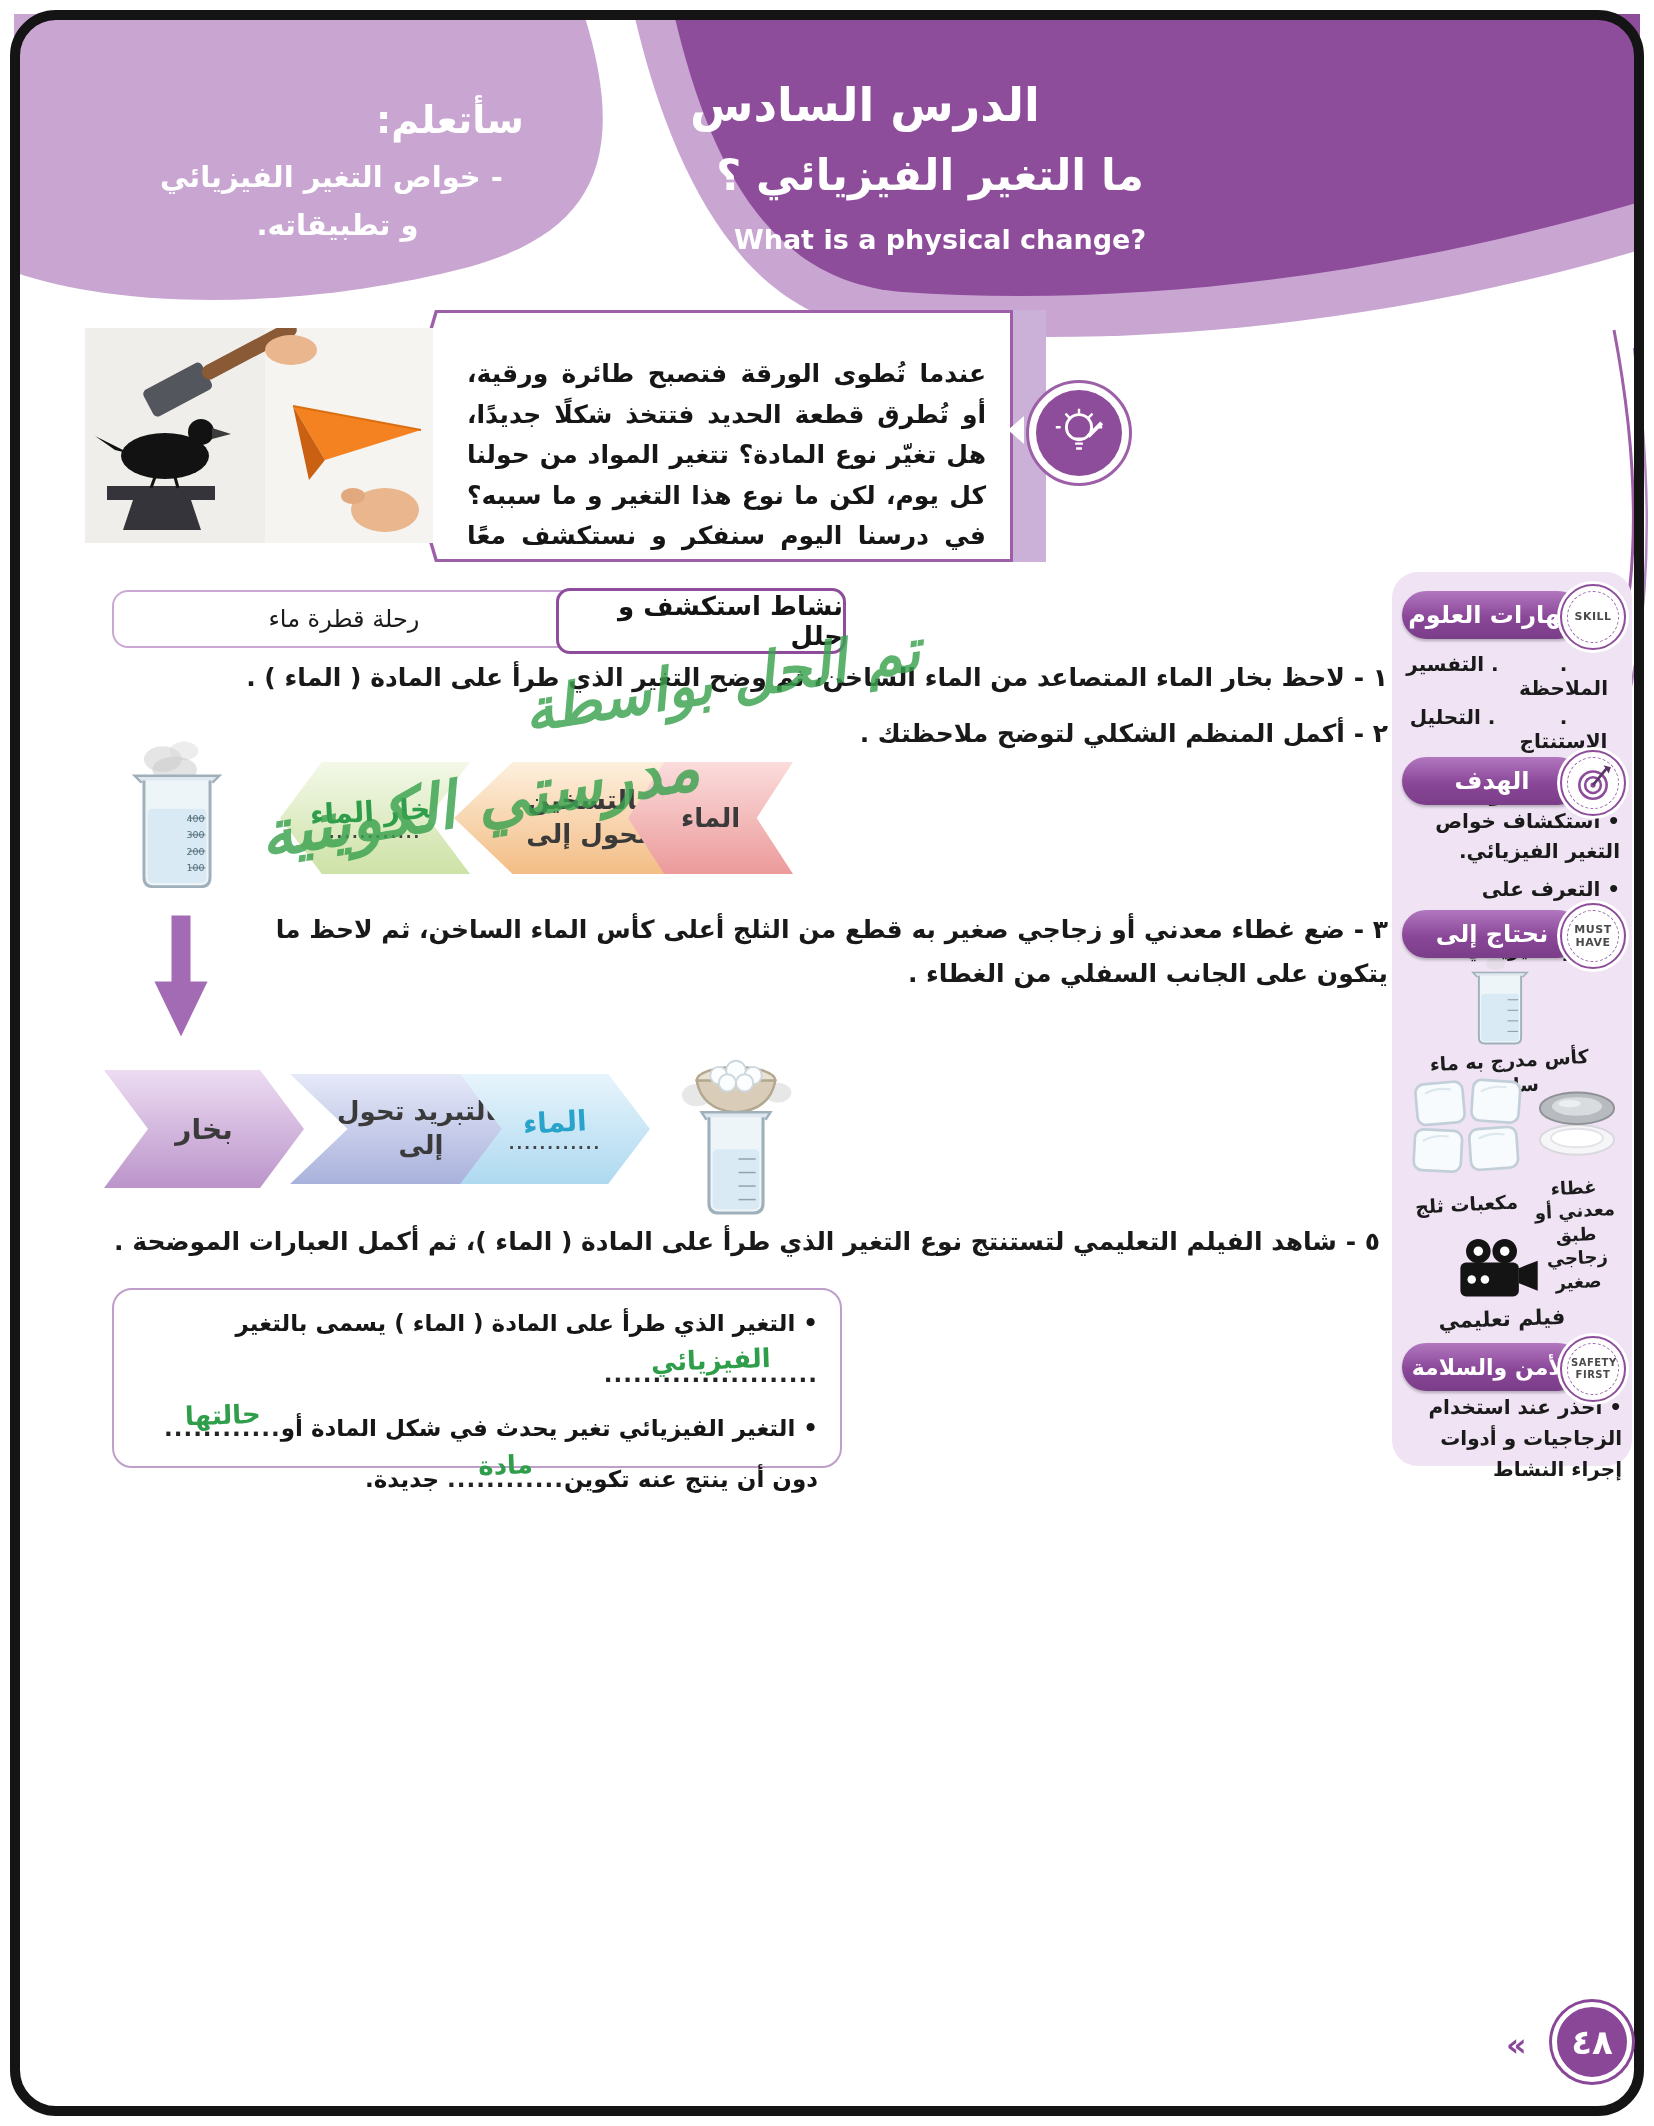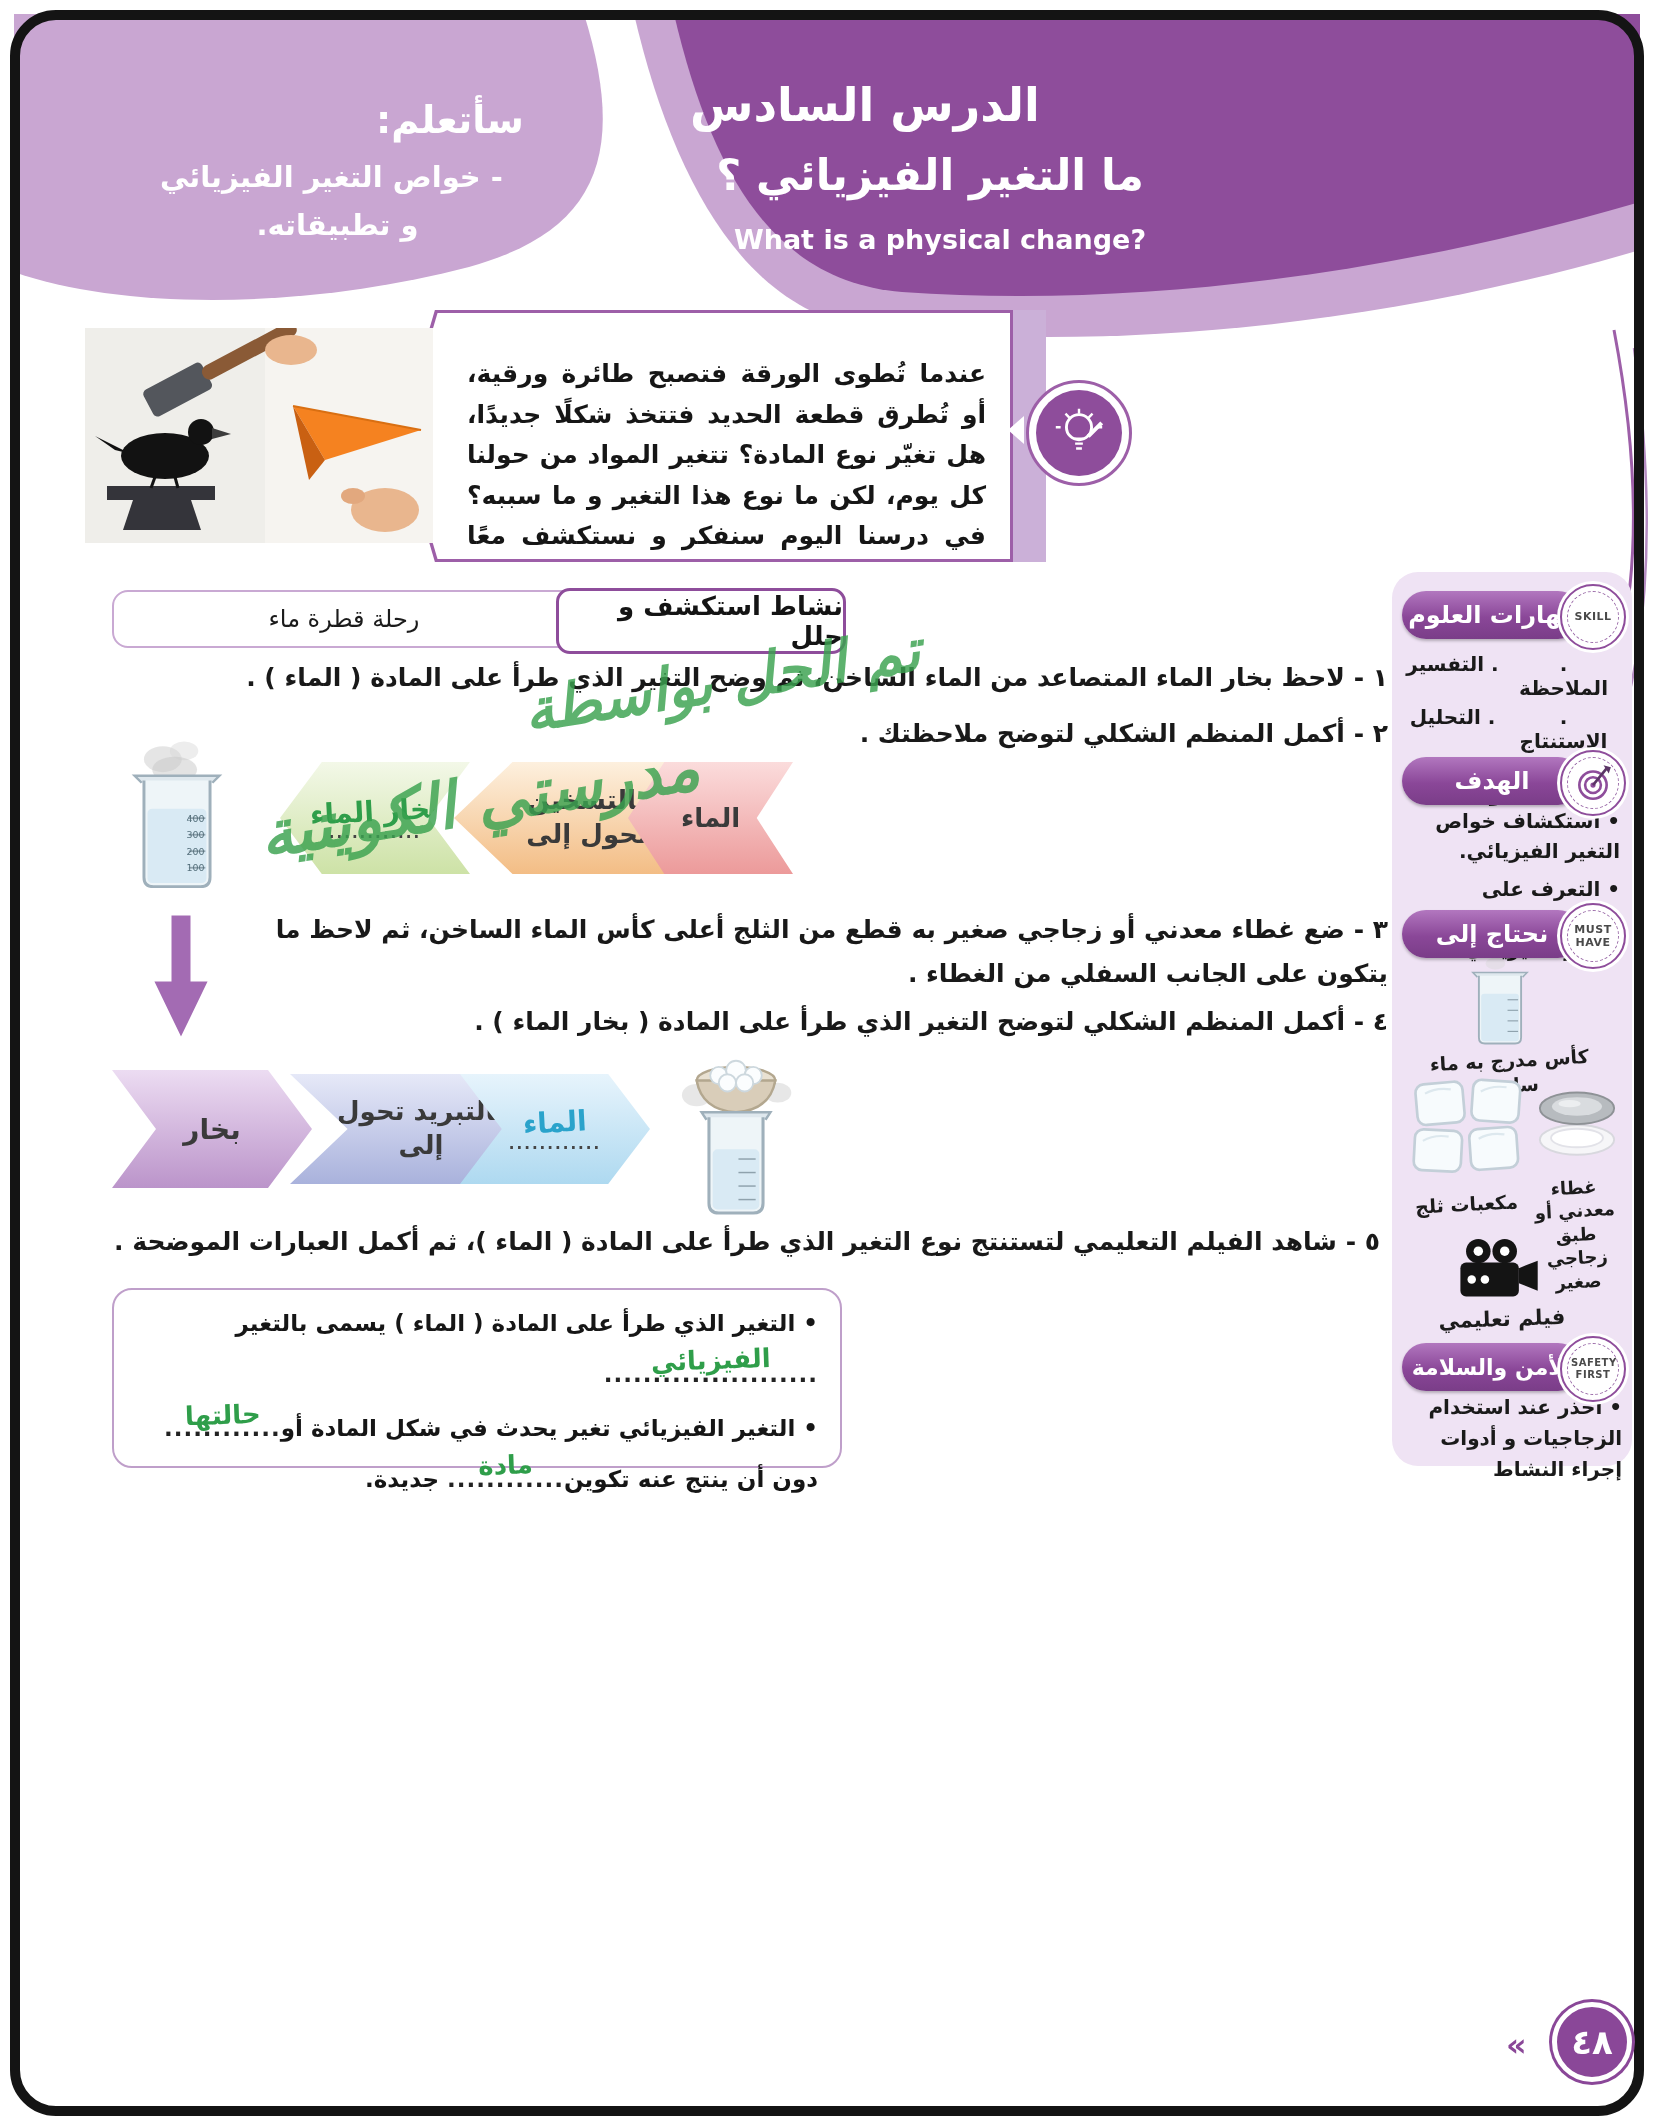--- a/index.html
+++ b/index.html
@@ -180,24 +180,23 @@
     </div>
     <div class="arrow-l arr-orange proc" style="left:174px;top:2px;width:190px;height:112px">بالتسخين تحول إلى</div>
     <div class="arrow-l arr-pink" style="left:348px;top:2px;width:165px;height:112px">الماء</div>
   </div>
 
   <svg class="abs" style="left:150px;top:912px;width:62px;height:132px;z-index:5" viewBox="0 0 62 132">
     <polygon points="20,2 42,2 42,68 60,68 31,128 2,68 20,68" fill="#a36bb3" stroke="#fff" stroke-width="3"></polygon>
   </svg>
 
   <div class="step" style="left:252px;top:908px;width:1136px">٣ - ضع غطاء معدني أو زجاجي صغير به قطع من الثلج أعلى كأس الماء الساخن، ثم لاحظ ما يتكون على الجانب السفلي من الغطاء .</div>
-  <div class="step" style="left:252px;top:1000px;width:1136px">٤ - أكمل المنظم الشكلي لتوضح التغير الذي طرأ على المادة ( بخار الماء ) .</div>
 
   <div class="chart" style="left:104px;top:1070px;width:550px;height:118px">
-    <div class="arrow-r arr-purple" style="left:8px;top:0;width:200px;height:118px;font-size:28px">بخار</div>
+    <div class="arrow-r arr-purple" style="left:0;top:0;width:200px;height:118px;font-size:28px">بخار</div>
     <div class="arrow-r arr-blue proc" style="left:186px;top:4px;width:186px;height:110px">بالتبريد تحول إلى</div>
     <div class="arrow-r arr-cyan" style="left:356px;top:4px;width:190px;height:110px">
       <span class="flow-ans blue">الماء</span>
       <span class="flow-dots">............</span>
     </div>
   </div>
 
   <svg class="abs" style="left:672px;top:1046px;width:128px;height:172px;z-index:5" viewBox="0 0 100 140">
     <ellipse cx="18" cy="40" rx="12" ry="9" fill="#cfcfcf" opacity=".5"></ellipse>
     <ellipse cx="84" cy="38" rx="11" ry="8" fill="#cfcfcf" opacity=".5"></ellipse>

